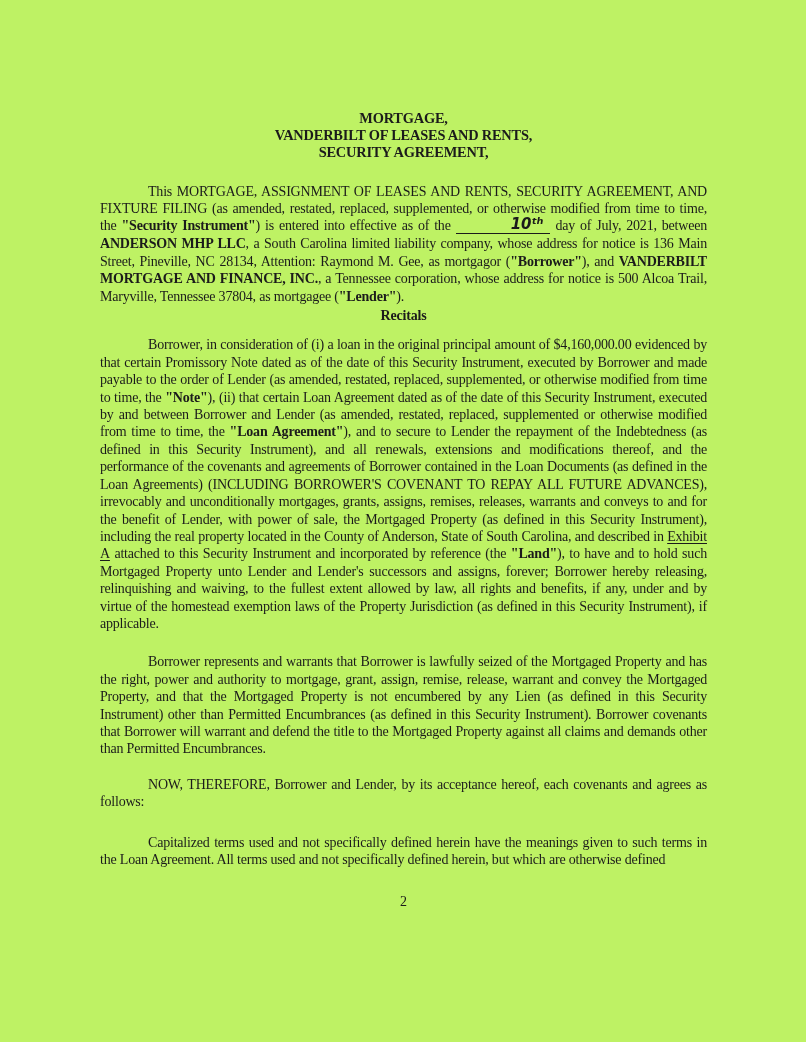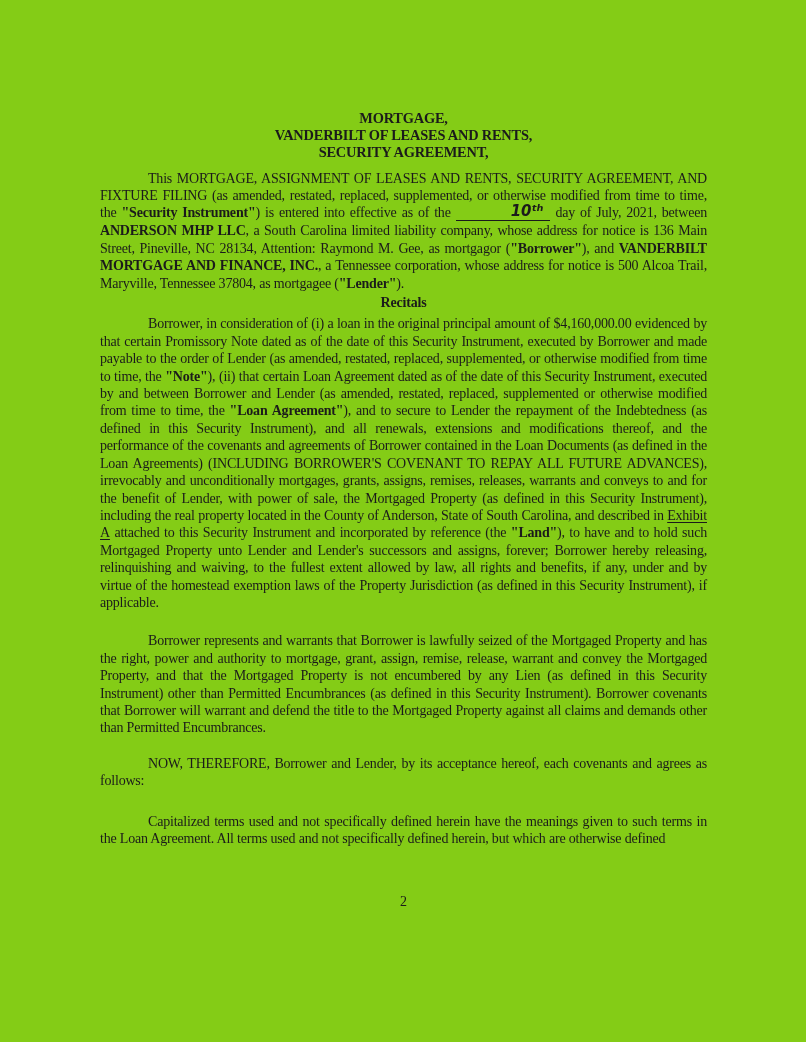--- a/index.html
+++ b/index.html
@@ -9,21 +9,21 @@
     height: 1042px;
     position: relative;
     font-family: "Liberation Serif", serif;
     color: #1b1b1b;
   }
   .sheet {
     position: absolute;
     top: 0; left: 0;
     width: 806px;
     height: 1042px;
-    background: #84cc16;
+    background: #bef264;
     overflow: hidden;
   }
   .doc {
     position: absolute;
     top: 110px;
     left: 100px;
     width: 607px;
     font-size: 14px;
     line-height: 17.4px;
     letter-spacing: -0.2px;
@@ -31,29 +31,29 @@
   .doc-title {
     text-align: center;
     font-weight: bold;
     font-size: 14.4px;
     line-height: 17.2px;
   }
   p.body {
     text-align: justify;
     text-indent: 48px;
   }
-  .p-intro { margin-top: 8px; }
+  .p-intro { margin-top: 21px; }
   .recitals-heading {
     margin-top: 2px;
     text-align: center;
     font-weight: bold;
     font-size: 14px;
     line-height: 17.4px;
   }
-  .rp1 { margin-top: 4px; }
+  .rp1 { margin-top: 12px; }
   .rp2 { margin-top: 21px; }
   .nt  { margin-top: 18px; }
   .section-head {
     margin-top: 13px;
     line-height: 17.4px;
   }
   .section-head .num {
     display: inline-block;
     width: 48px;
     font-weight: bold;

